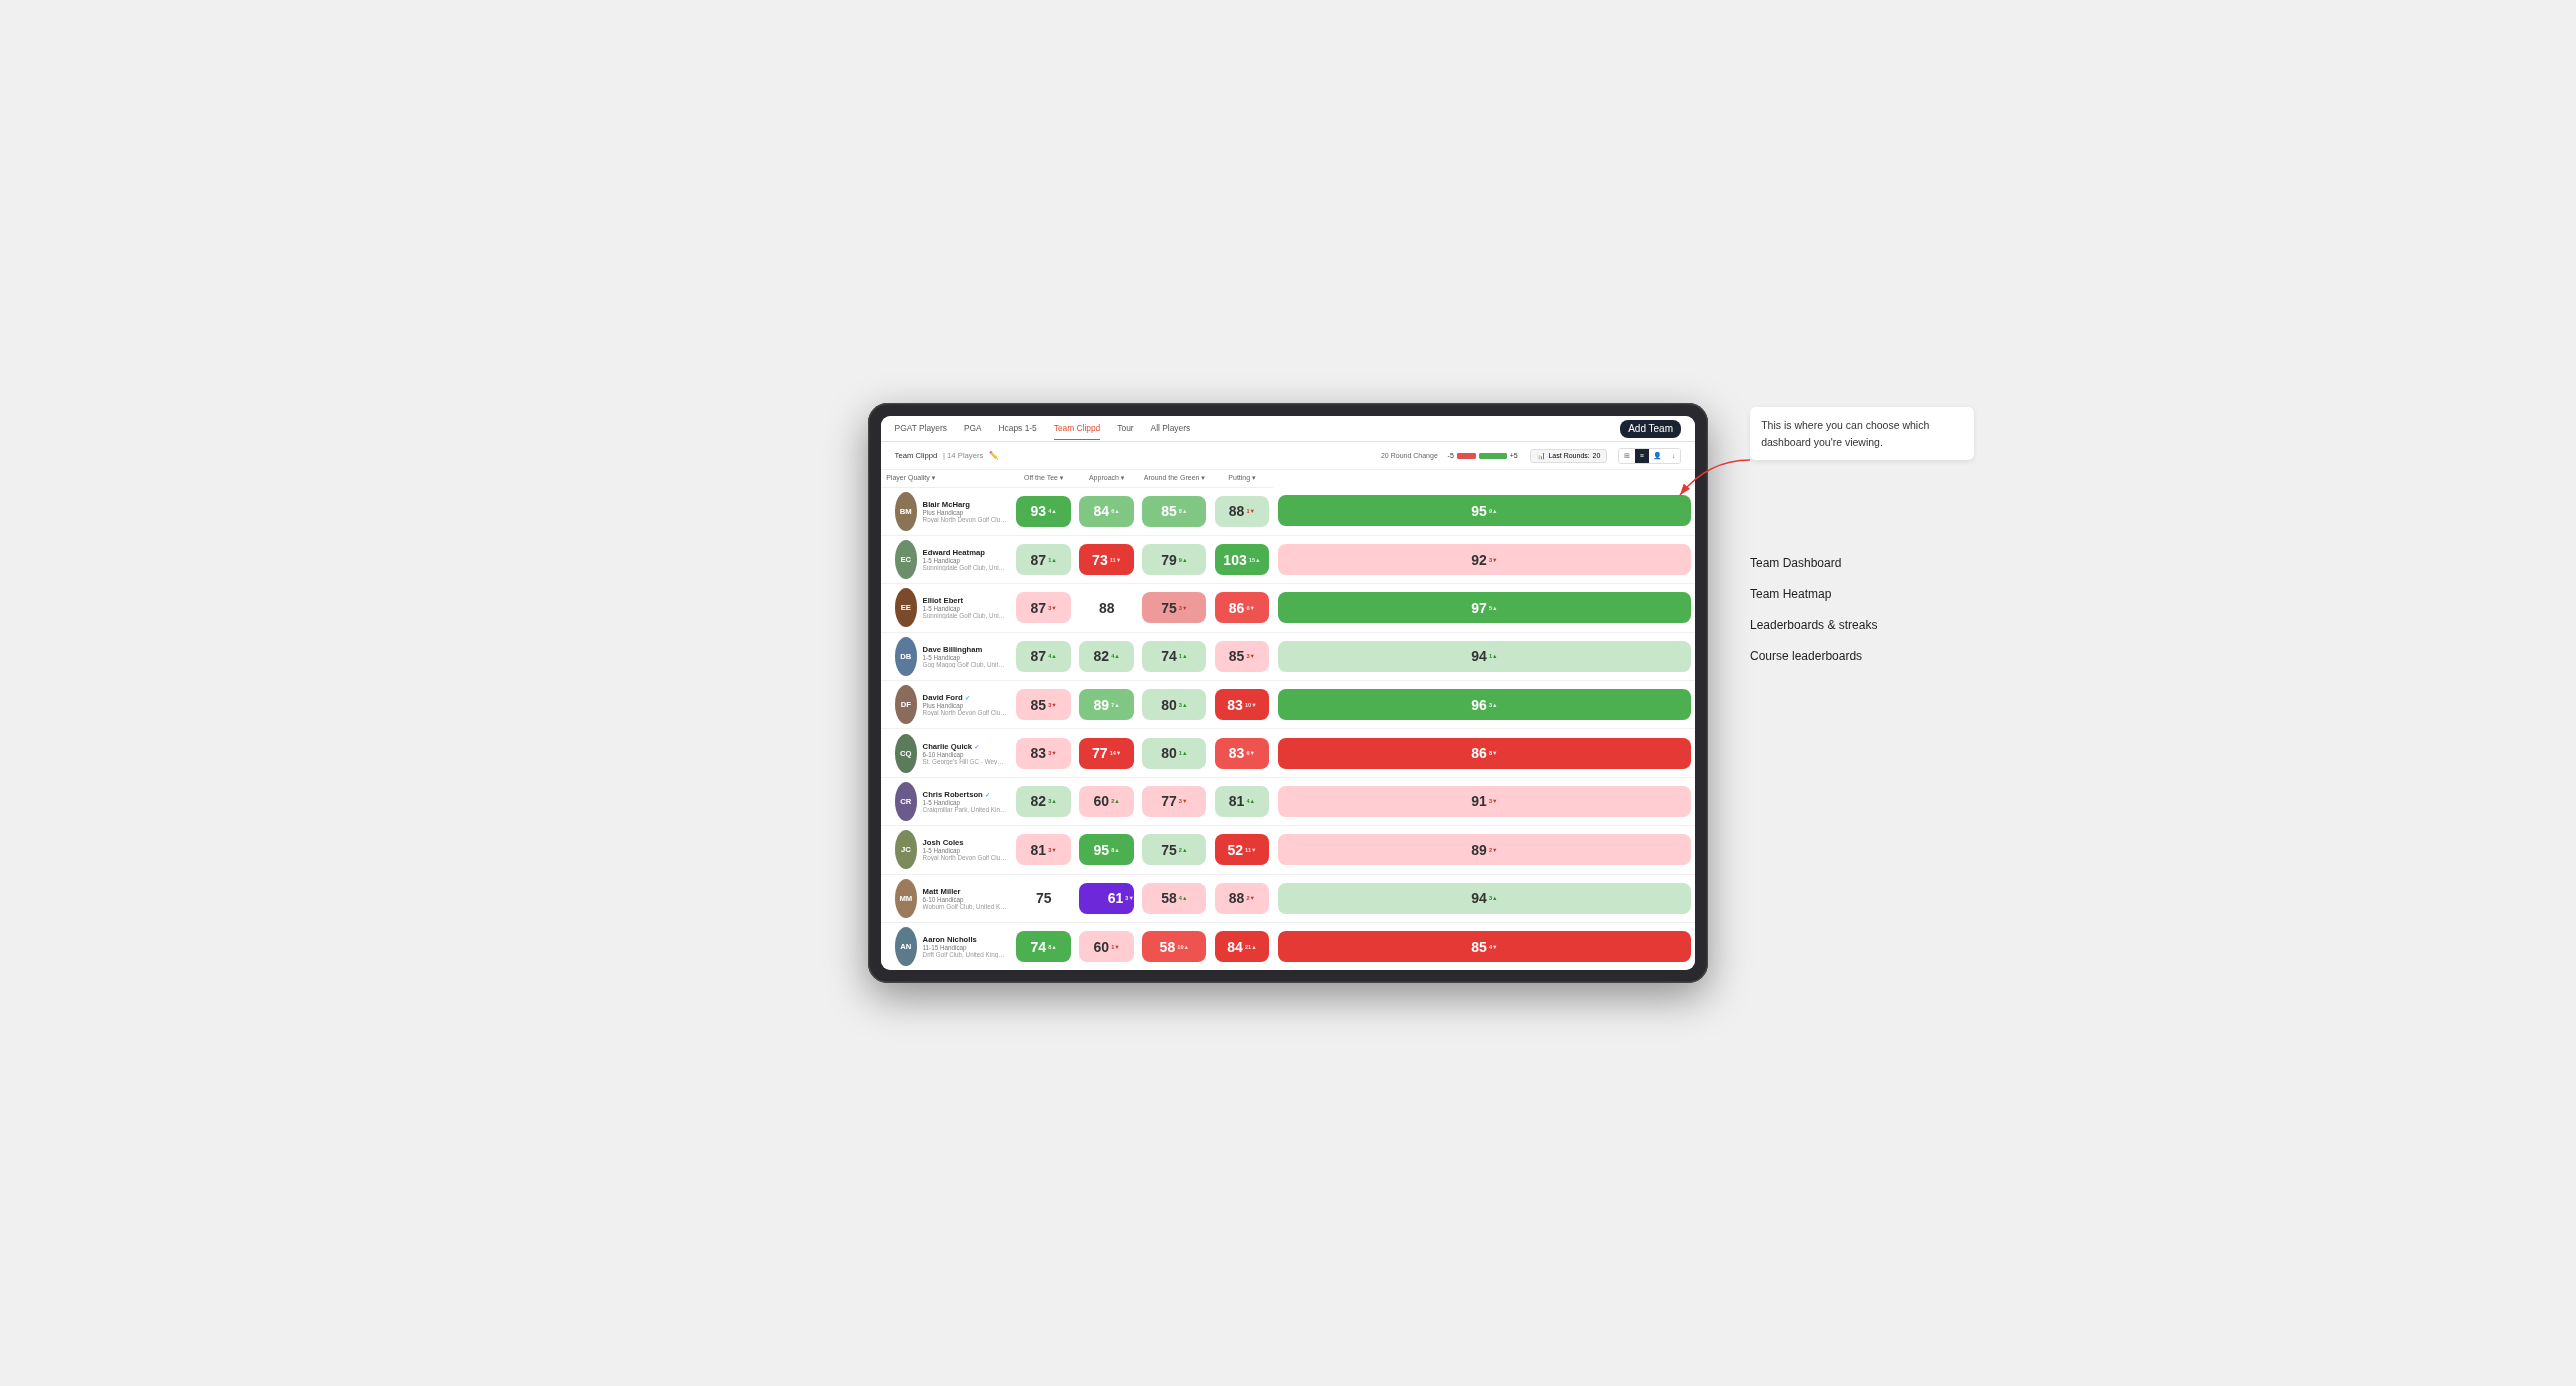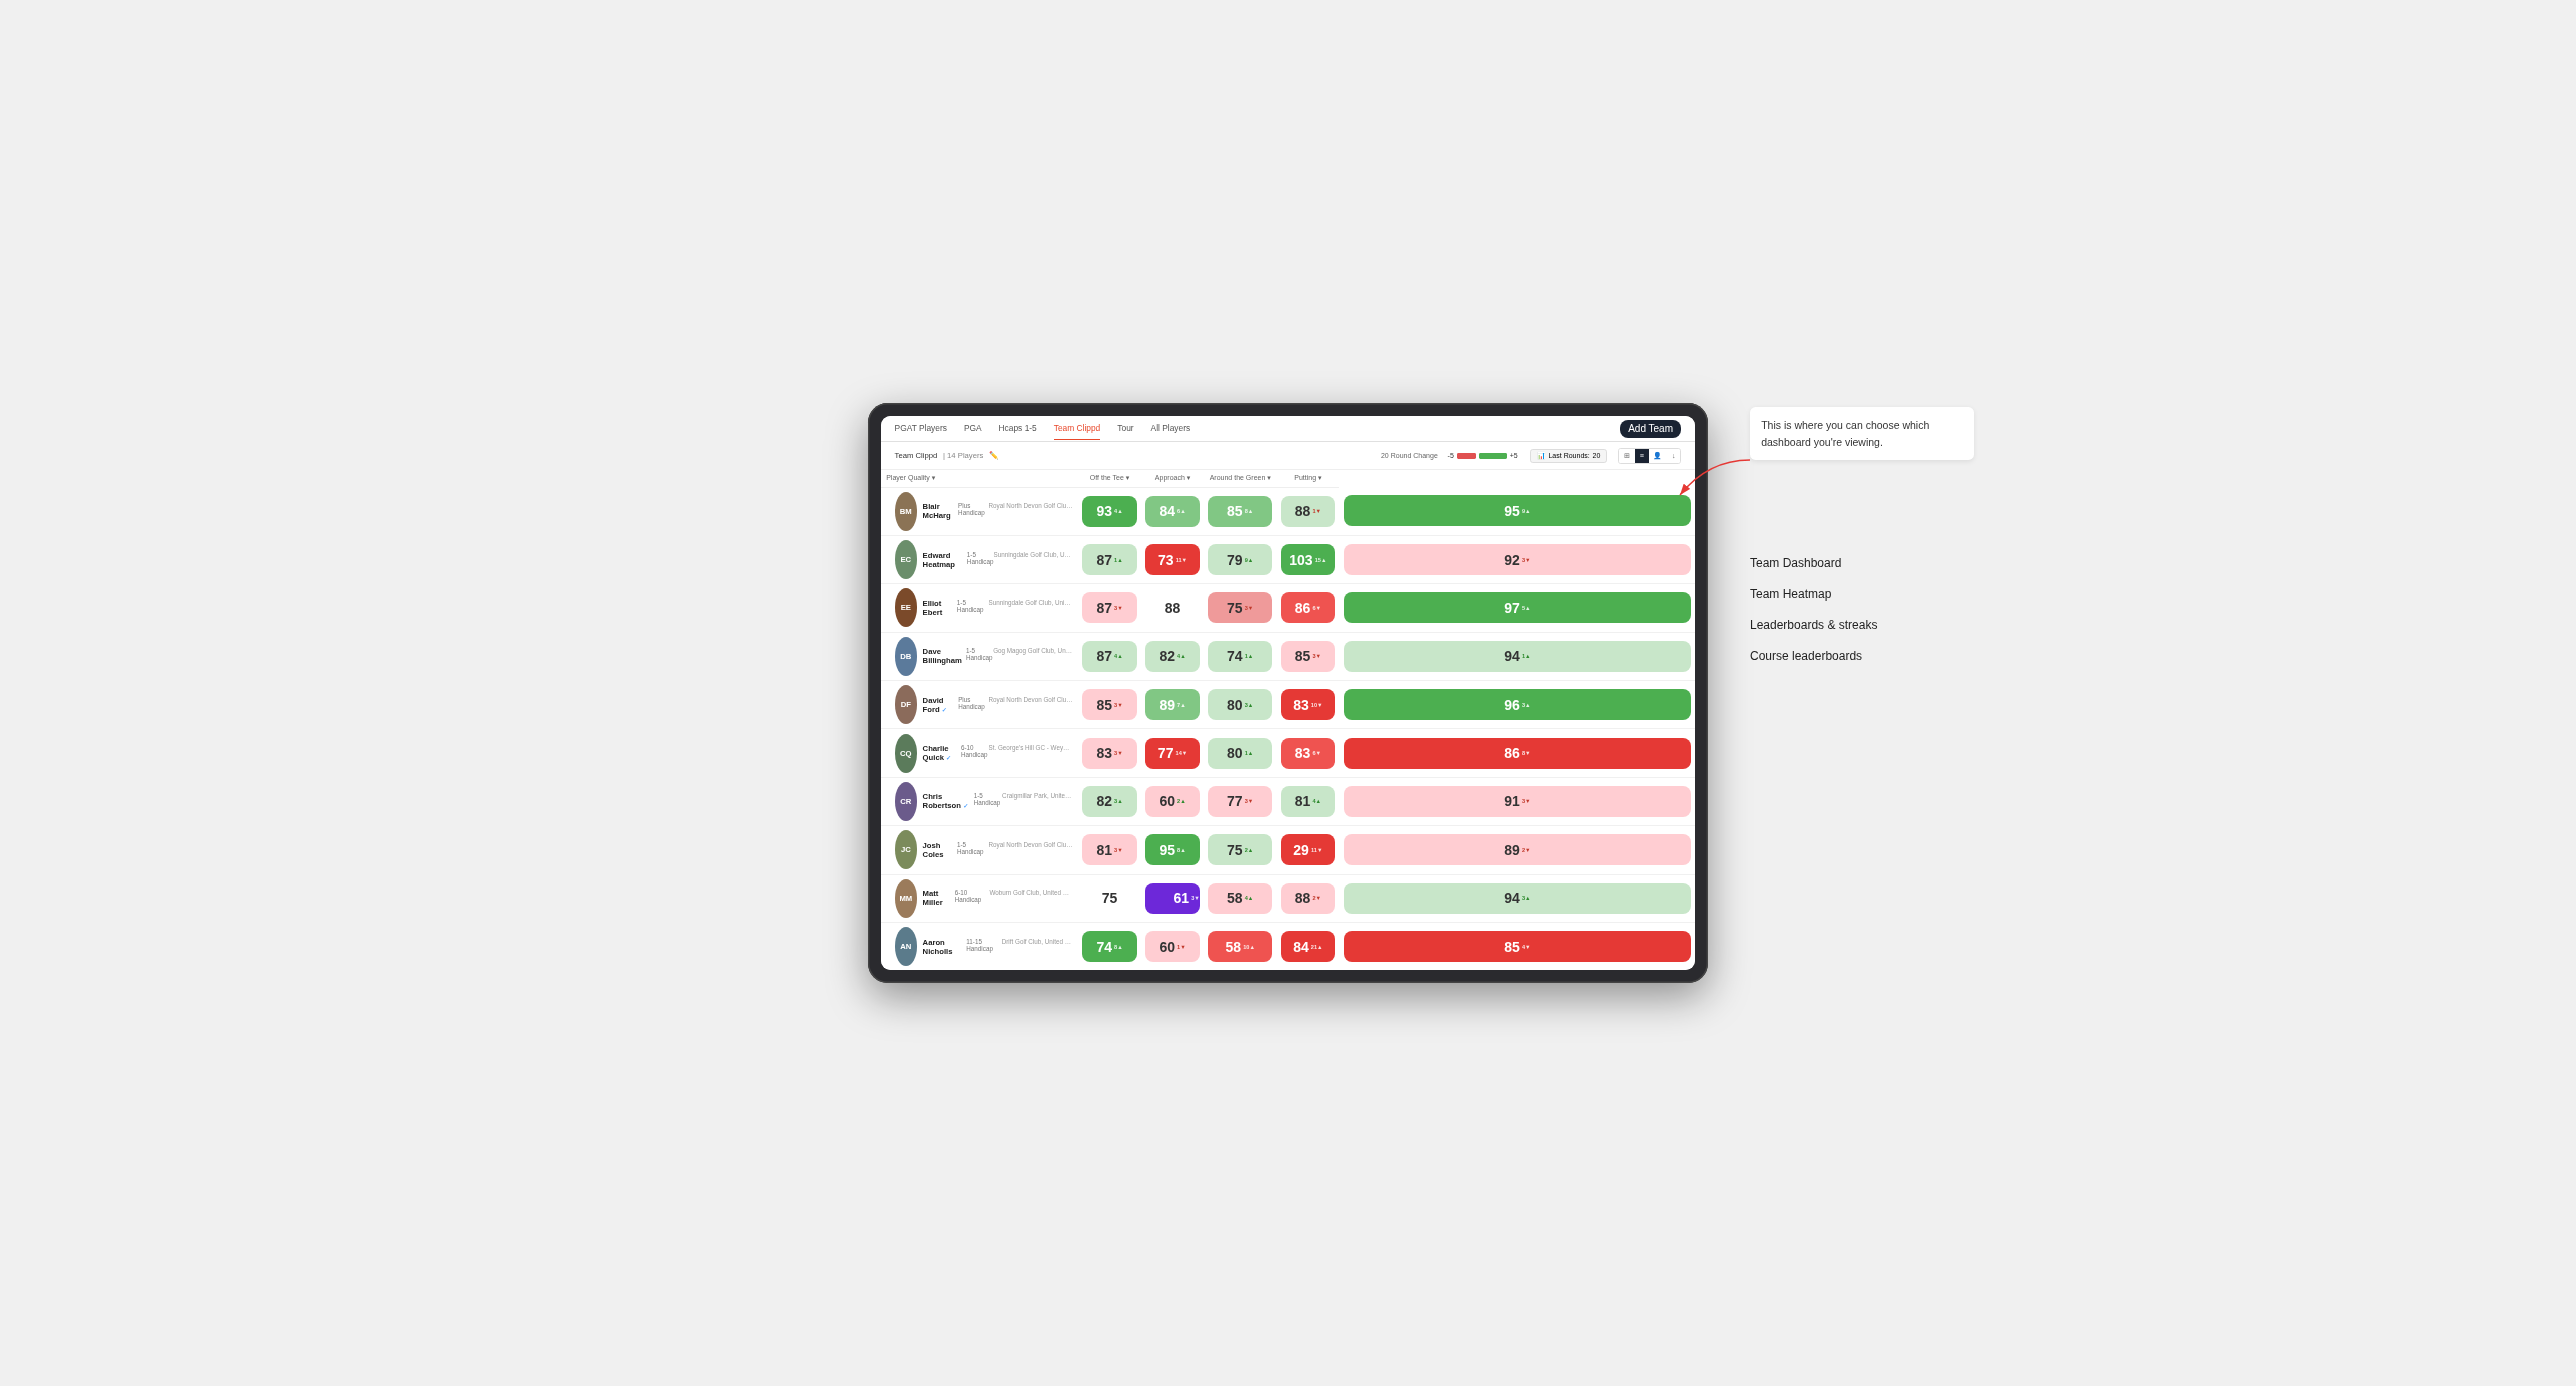--- a/index.html
+++ b/index.html
@@ -238,21 +238,21 @@
       background: #bbb;
       flex-shrink: 0;
       overflow: hidden;
       display: flex;
       align-items: center;
       justify-content: center;
       font-size: 7.7px;
       color: #fff;
       font-weight: 600;
     }
-    .player-info { display: flex; flex-direction: row; }
+    .player-info { display: flex; flex-direction: column; }
     .player-name {
       font-size: 7.7px;
       font-weight: 600;
       color: #222;
     }
     .player-handicap {
       font-size: 6.3px;
       color: #777;
     }
     .player-club {
@@ -708,21 +708,21 @@
       </div>
                 </td>
                 <td class="score-cell">
                   <div class="score-box" style="background:#c8e6c9;color:#333;">
         <span style="font-size:14px;font-weight:700;">75</span>
         <span style="font-size:5.6px;color:#2d8a2d;display:flex;align-items:center;">2▲</span>
       </div>
                 </td>
                 <td class="score-cell">
                   <div class="score-box" style="background:#e53935;color:#fff;">
-        <span style="font-size:14px;font-weight:700;">29</span>
+        <span style="font-size:14px;font-weight:700;">52</span>
         <span style="font-size:5.6px;color:rgba(255,255,255,0.85);display:flex;align-items:center;">11▼</span>
       </div>
                 </td>
                 <td class="score-cell">
                   <div class="score-box" style="background:#ffcdd2;color:#333;">
         <span style="font-size:14px;font-weight:700;">89</span>
         <span style="font-size:5.6px;color:#c0392b;display:flex;align-items:center;">2▼</span>
       </div>
                 </td>
               </tr>

